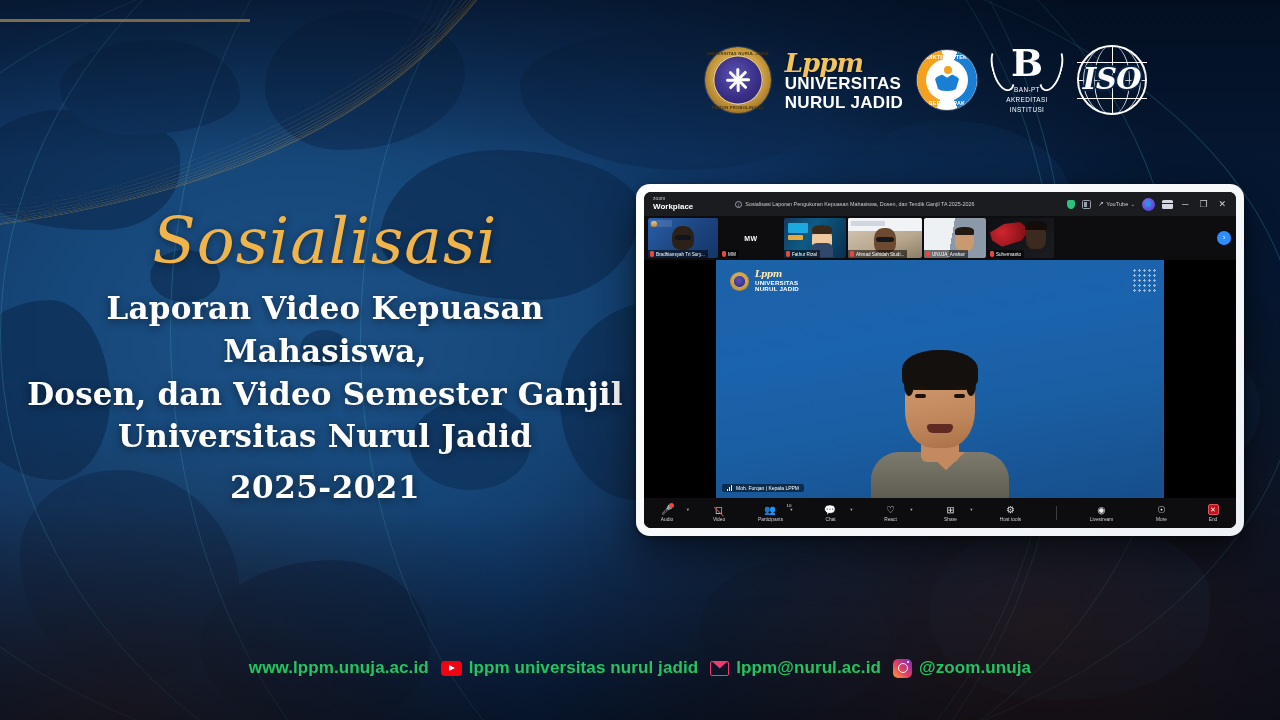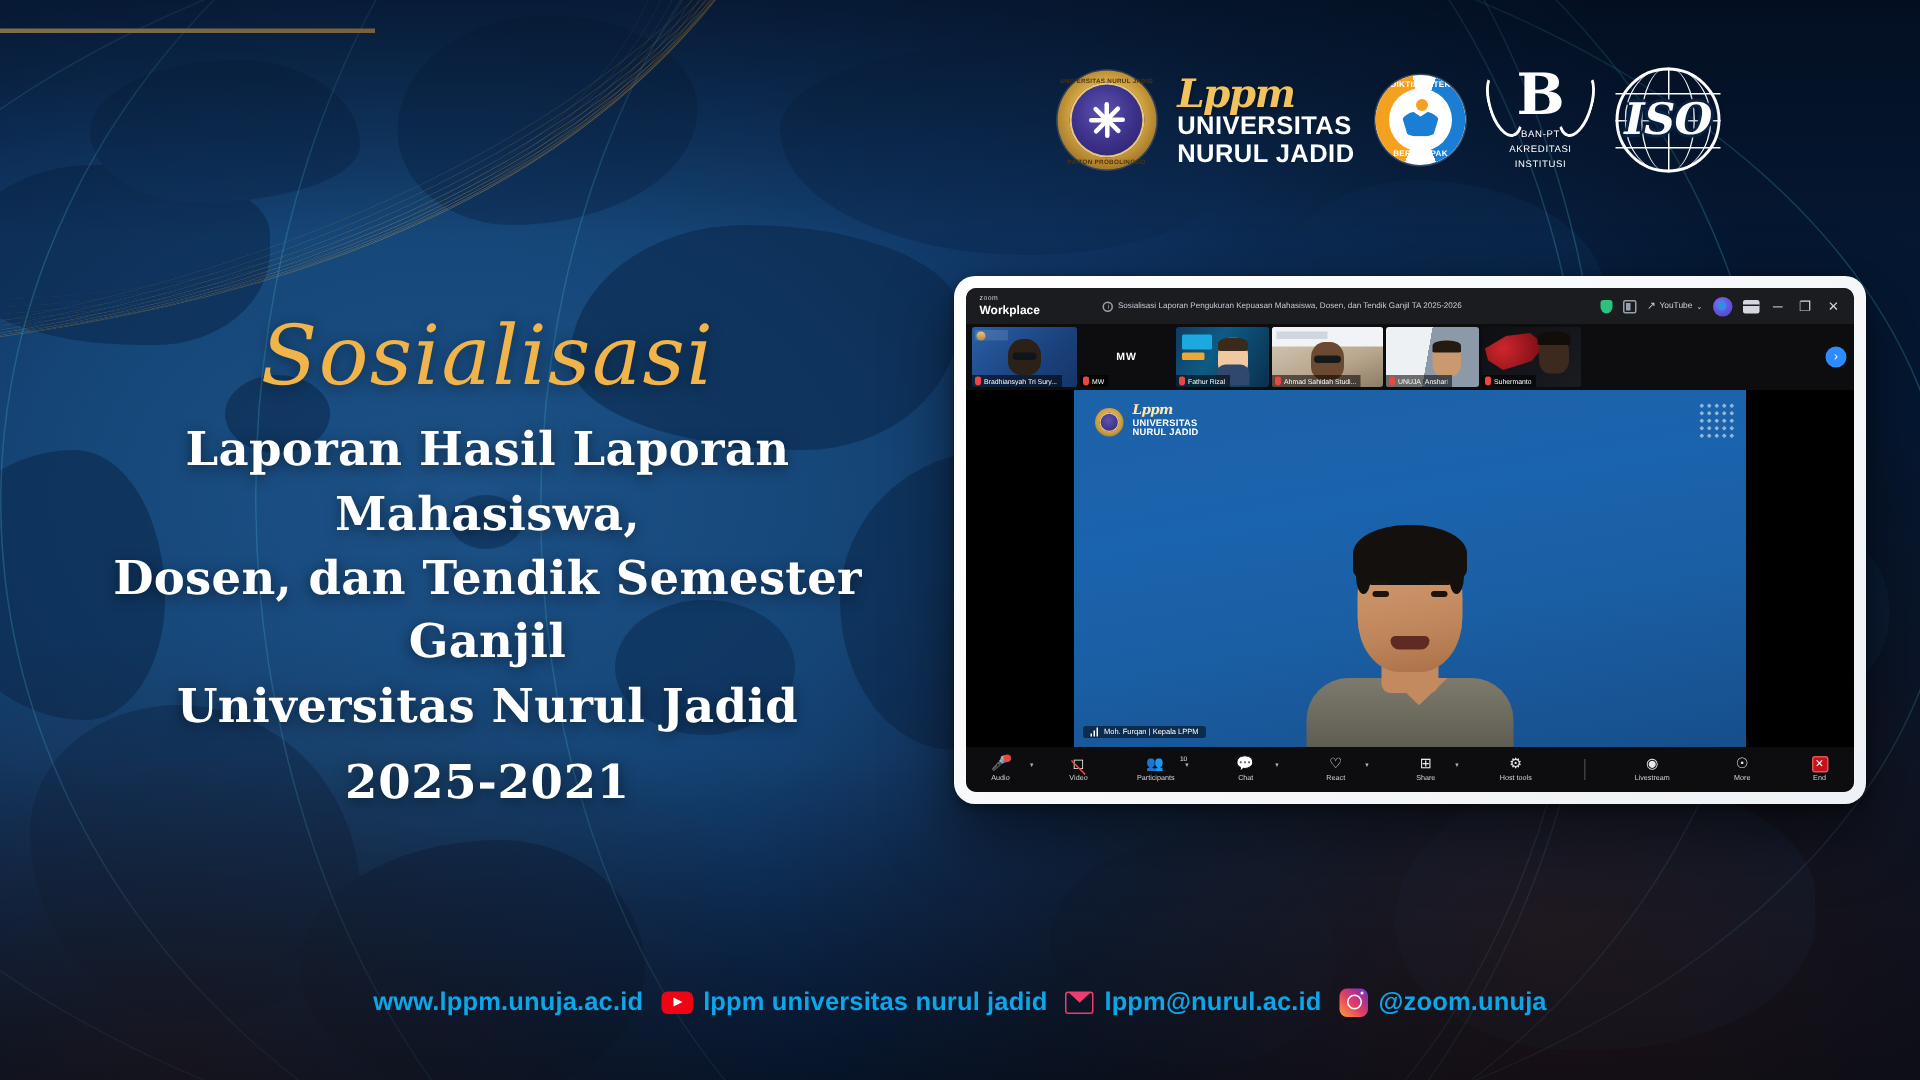--- a/index.html
+++ b/index.html
@@ -64,21 +64,21 @@
   }
 
   
   .left-col {
     position:absolute; left:20px; top:210px; width:610px;
     text-align:center; z-index:6;
   }
   .script-title {
     font-family:"DejaVu Serif", serif;
     font-style:italic;
-    font-size:55px;
+    font-size:63px;
     line-height:1;
     color:#f0b44b;
     letter-spacing:1px;
     text-shadow:0 2px 10px rgba(0,0,0,.45);
     margin-bottom:14px;
   }
   .main-title {
     font-family:"DejaVu Serif", serif;
     font-weight:bold;
     color:#ffffff;
@@ -358,21 +358,21 @@
   .grp-mid .divider { width:1px; height:14px; background:#3a3d44; }
   .tb.end .gl { color:#fff; background:#c4121a; border:1px solid #e0555c; border-radius:2px;
                 width:11px; height:11px; font-size:7px; justify-content:center; }
   .tb.end .lb { color:#d0d3d8; }
 
   
   .footer {
     position:absolute; left:0; right:0; bottom:42px;
     display:flex; align-items:center; justify-content:center; gap:12px; z-index:7;
   }
-  .footer .f-txt { color:#0ea5e9; font-size:17px; font-weight:bold; letter-spacing:.1px; }
+  .footer .f-txt { color:#22c55e; font-size:17px; font-weight:bold; letter-spacing:.1px; }
   .f-item { display:flex; align-items:center; gap:7px; }
   .yt-ico { width:21px; height:15px; background:#f00413; border-radius:4px; position:relative; }
   .yt-ico:after { content:""; position:absolute; left:8px; top:4px; border-left:6px solid #fff;
                   border-top:3.5px solid transparent; border-bottom:3.5px solid transparent; }
   .ml-ico { width:19px; height:15px; border:1.8px solid #ef3b6e; border-radius:2px; position:relative; }
   .ml-ico:after { content:""; position:absolute; left:1px; top:0px; width:13px; height:7px;
                   border-left:1.8px solid #ef3b6e; border-right:1.8px solid #ef3b6e;
                   transform:skewX(0deg); clip-path:polygon(0 0,100% 0,50% 100%);
                   background:#ef3b6e; }
   .ig-ico { width:19px; height:19px; border-radius:5px; position:relative;
@@ -494,22 +494,22 @@
       <div class="par p1"></div>
       <div class="par p2"></div>
       <div class="par p3"></div>
       <div class="word">ISO</div>
     </div>
   </div>
 
   <div class="left-col">
     <div class="script-title">Sosialisasi</div>
     <div class="main-title">
-      <span class="ln">Laporan Hasil Laporan Mahasiswa,</span>
-      <span class="ln">Dosen, dan Tendik Semester Ganjil</span>
+      <span class="ln">Laporan Video Kepuasan Mahasiswa,</span>
+      <span class="ln">Dosen, dan Video Semester Ganjil</span>
       <span class="ln">Universitas Nurul Jadid</span>
       <span class="yr">2025-2021</span>
     </div>
   </div>
 
   <div class="zoom-frame">
     <div class="zoom-app">
 
       <div class="z-title">
         <div class="z-brand">

